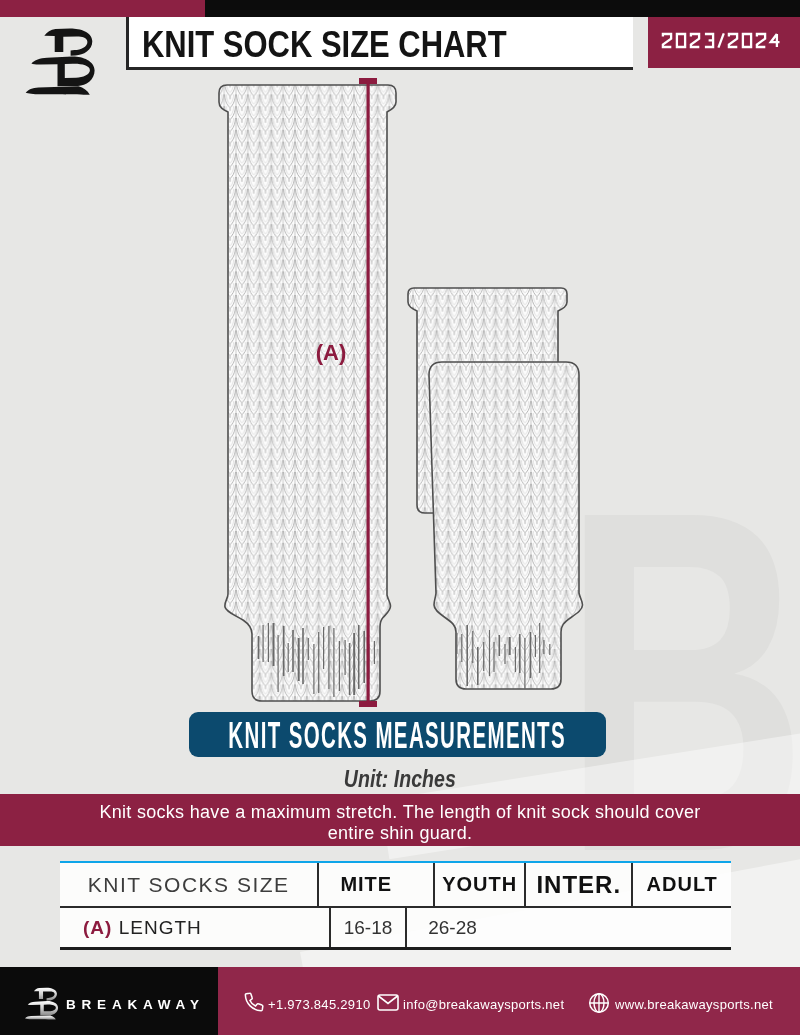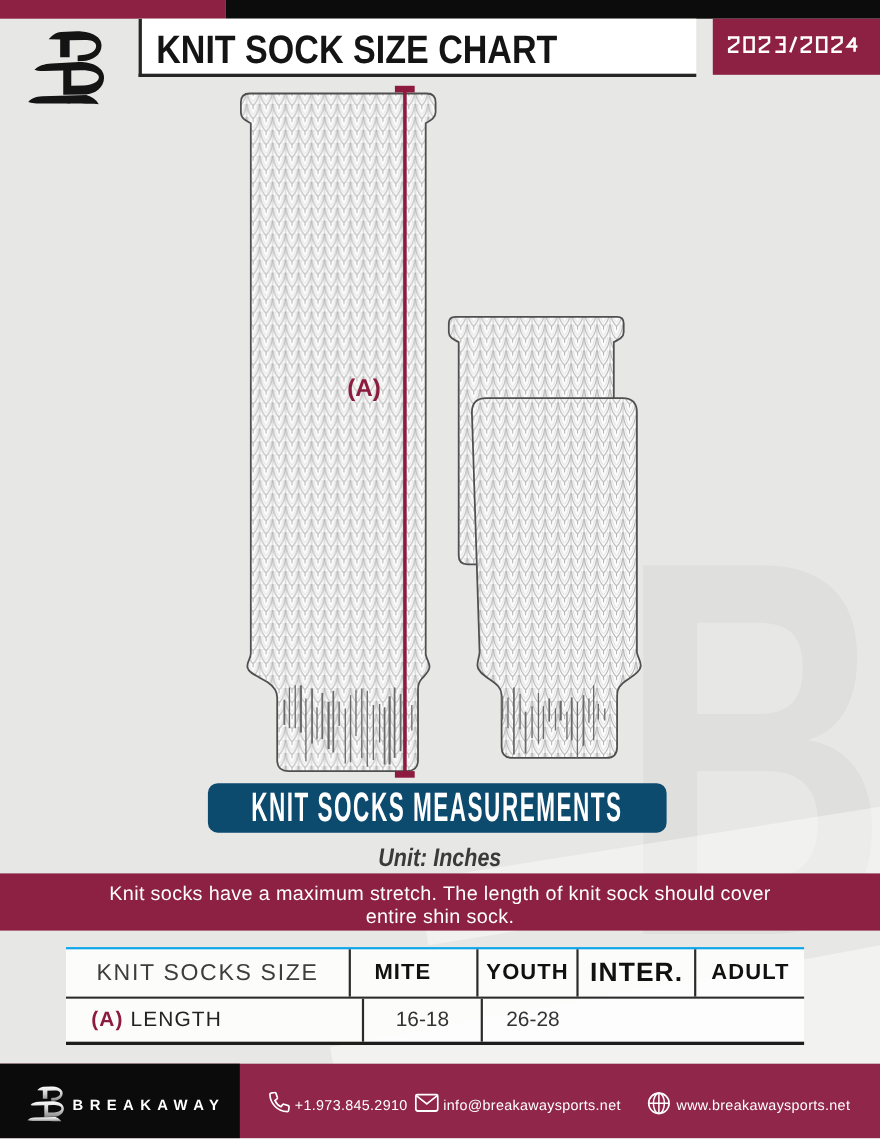--- a/index.html
+++ b/index.html
@@ -162,34 +162,34 @@
   </svg>
 
   <div class="abs" style="left:189px;top:712px;width:417px;height:45px;background:#0c4a6e;border-radius:9px;display:flex;align-items:center;justify-content:center;">
     <span style="display:inline-block;font-weight:bold;font-size:30px;letter-spacing:2px;color:#fff;transform:scale(0.683,1.25);white-space:nowrap;">KNIT SOCKS MEASUREMENTS</span>
   </div>
 
   <div class="abs" style="left:0;top:766px;width:800px;text-align:center;font-style:italic;font-weight:bold;font-size:23px;color:#3a3a3a;"><span style="display:inline-block;transform:scaleX(0.85);white-space:nowrap;">Unit: Inches</span></div>
 
   <div class="abs" style="left:0;top:794px;width:800px;height:52px;background:#8c2143;display:flex;flex-direction:column;align-items:center;justify-content:center;color:#fff;font-size:18px;line-height:21px;padding-top:5px;box-sizing:border-box;text-align:center;letter-spacing:0.3px;">
     <div>Knit socks have a maximum stretch. The length of knit sock should cover</div>
-    <div>entire shin sock.</div>
+    <div>entire shin guard.</div>
   </div>
 
   <div class="abs" style="left:60px;top:861px;width:671px;">
     <div style="display:flex;border-top:2px solid #0ea5e9;border-bottom:2px solid #2b2b2b;height:43px;background:rgba(255,255,255,0.85);">
       <div style="width:269px;display:flex;align-items:center;justify-content:center;font-size:21px;letter-spacing:1.5px;color:#3d3d3d;">KNIT SOCKS SIZE</div>
       <div style="width:100px;border-left:2px solid #2b2b2b;display:flex;align-items:center;justify-content:center;font-size:20px;font-weight:bold;letter-spacing:1px;color:#111;box-sizing:border-box;">MITE</div>
       <div style="width:95px;border-left:2px solid #2b2b2b;display:flex;align-items:center;justify-content:center;font-size:20px;font-weight:bold;letter-spacing:1px;color:#111;box-sizing:border-box;margin-left:20px;">YOUTH</div>
       <div style="width:112px;border-left:2px solid #2b2b2b;display:flex;align-items:center;justify-content:center;font-size:24px;font-weight:bold;letter-spacing:1px;color:#111;box-sizing:border-box;">INTER.</div>
       <div style="width:104px;border-left:2px solid #2b2b2b;display:flex;align-items:center;justify-content:center;font-size:20px;font-weight:bold;letter-spacing:1px;color:#111;box-sizing:border-box;">ADULT</div>
     </div>
     <div style="display:flex;border-bottom:3px solid #1d1d1d;height:39px;background:rgba(255,255,255,0.85);">
       <div style="width:269px;display:flex;align-items:center;padding-left:23px;font-size:19px;letter-spacing:1px;color:#222;box-sizing:border-box;"><b style="color:#8c1b3f;">(A)</b>&nbsp;LENGTH</div>
-      <div style="width:108px;border-left:2px solid #2b2b2b;display:flex;align-items:center;justify-content:center;font-size:19px;color:#333;box-sizing:border-box;">16-18</div>
+      <div style="width:76px;border-left:2px solid #2b2b2b;display:flex;align-items:center;justify-content:center;font-size:19px;color:#333;box-sizing:border-box;">16-18</div>
       <div style="width:93px;border-left:2px solid #2b2b2b;display:flex;align-items:center;justify-content:center;font-size:19px;color:#333;box-sizing:border-box;">26-28</div>
     </div>
   </div>
 
   <div class="abs" style="left:0;top:967px;width:800px;height:68px;background:#90274a;"></div>
 
   <div class="abs" style="left:0;top:967px;width:218px;height:68px;background:#0b0b0b;"></div>
 
   <svg class="abs" style="left:23px;top:986px;" width="36" height="35" viewBox="22 25 74 73">
     <defs>

